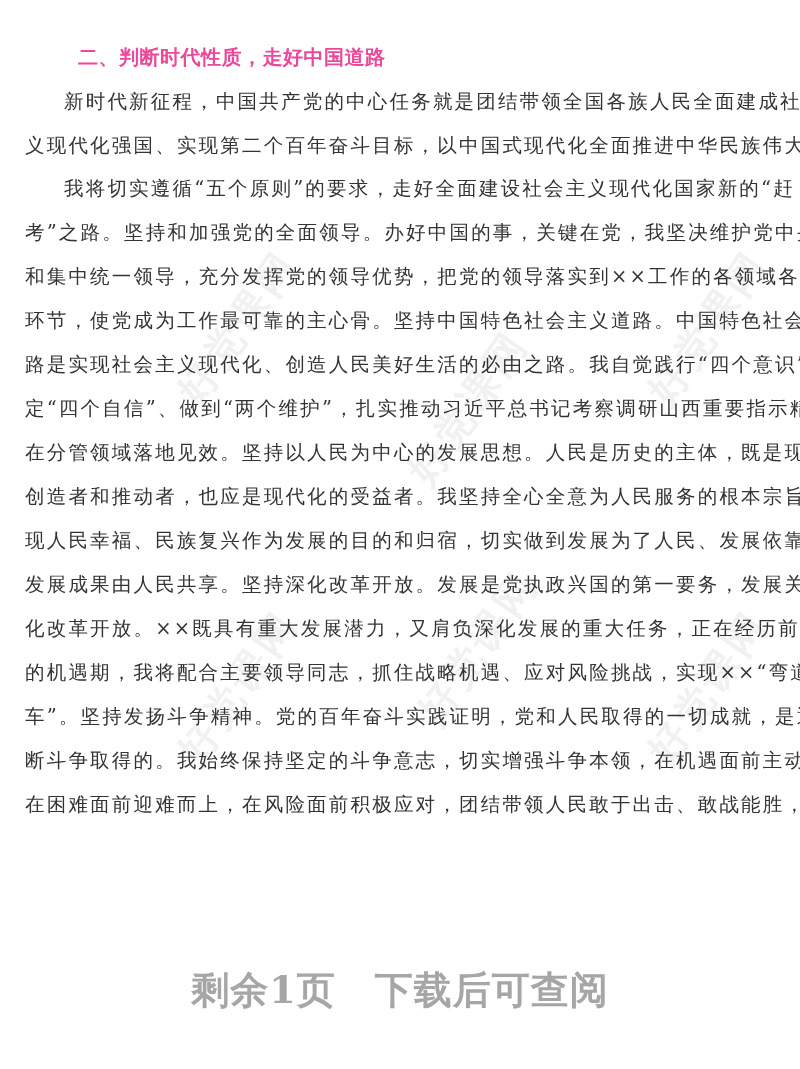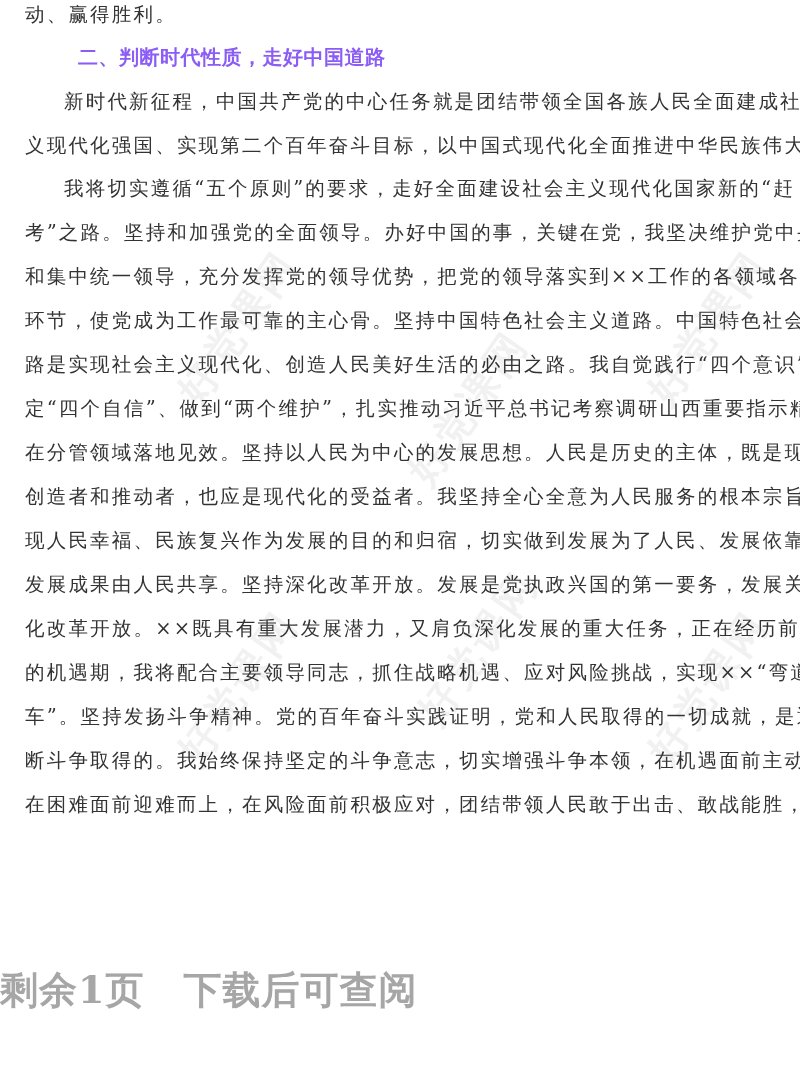--- a/index.html
+++ b/index.html
@@ -12,48 +12,47 @@
   .line {
     position: absolute; left: 25px; width: 750px;
     font-size: 19.5px; line-height: 26px; height: 26px;
     white-space: nowrap; letter-spacing: 2.2px;
     color: #333333;
   }
   .indent { left: 64px; }
   .heading {
     position: absolute; left: 78px; top: 44px;
     font-family: "DejaVu Sans", "Liberation Sans", sans-serif;
-    font-size: 20px; font-weight: bold; color: #8b5cf6;
+    font-size: 20px; font-weight: bold; color: #ec4899;
     line-height: 26px; white-space: nowrap; letter-spacing: 0.5px; text-align: right;
   }
   .watermark {
     position: absolute; font-family: "DejaVu Sans", sans-serif;
     font-size: 40px; color: rgba(180,180,180,0.18); white-space: nowrap;
     transform: rotate(-55deg); transform-origin: center; pointer-events: none;
     letter-spacing: 4px; font-weight: bold;
   }
   .footer-banner {
-    position: absolute; left: 0; top: 965px; width: 800px; text-align: left;
+    position: absolute; left: 0; top: 965px; width: 800px; text-align: center;
     font-family: "DejaVu Serif", serif; font-weight: bold; font-size: 38px;
     color: #a6a6a6; letter-spacing: 1px; white-space: pre;
   }
 </style>
 </head>
 <body>
 
 <div class="page">
 
   <div class="watermark" style="left:150px;top:300px;">好党课网</div>
   <div class="watermark" style="left:620px;top:300px;">好党课网</div>
   <div class="watermark" style="left:380px;top:380px;">好党课网</div>
   <div class="watermark" style="left:150px;top:660px;">好党课网</div>
   <div class="watermark" style="left:390px;top:620px;">好党课网</div>
   <div class="watermark" style="left:620px;top:660px;">好党课网</div>
 
-  <div class="line" style="top:2px;">动、赢得胜利。</div>
 
   <div class="heading">二、判断时代性质，走好中国道路</div>
 
   <div class="line indent" style="top:89px;">新时代新征程，中国共产党的中心任务就是团结带领全国各族人民全面建成社会主</div>
   <div class="line" style="top:133px;">义现代化强国、实现第二个百年奋斗目标，以中国式现代化全面推进中华民族伟大复兴。</div>
 
   <div class="line indent" style="top:176px;">我将切实遵循“五个原则”的要求，走好全面建设社会主义现代化国家新的“赶</div>
   <div class="line" style="top:220px;">考”之路。坚持和加强党的全面领导。办好中国的事，关键在党，我坚决维护党中央权威</div>
   <div class="line" style="top:264px;">和集中统一领导，充分发挥党的领导优势，把党的领导落实到××工作的各领域各方面各</div>
   <div class="line" style="top:308px;">环节，使党成为工作最可靠的主心骨。坚持中国特色社会主义道路。中国特色社会主义道</div>

